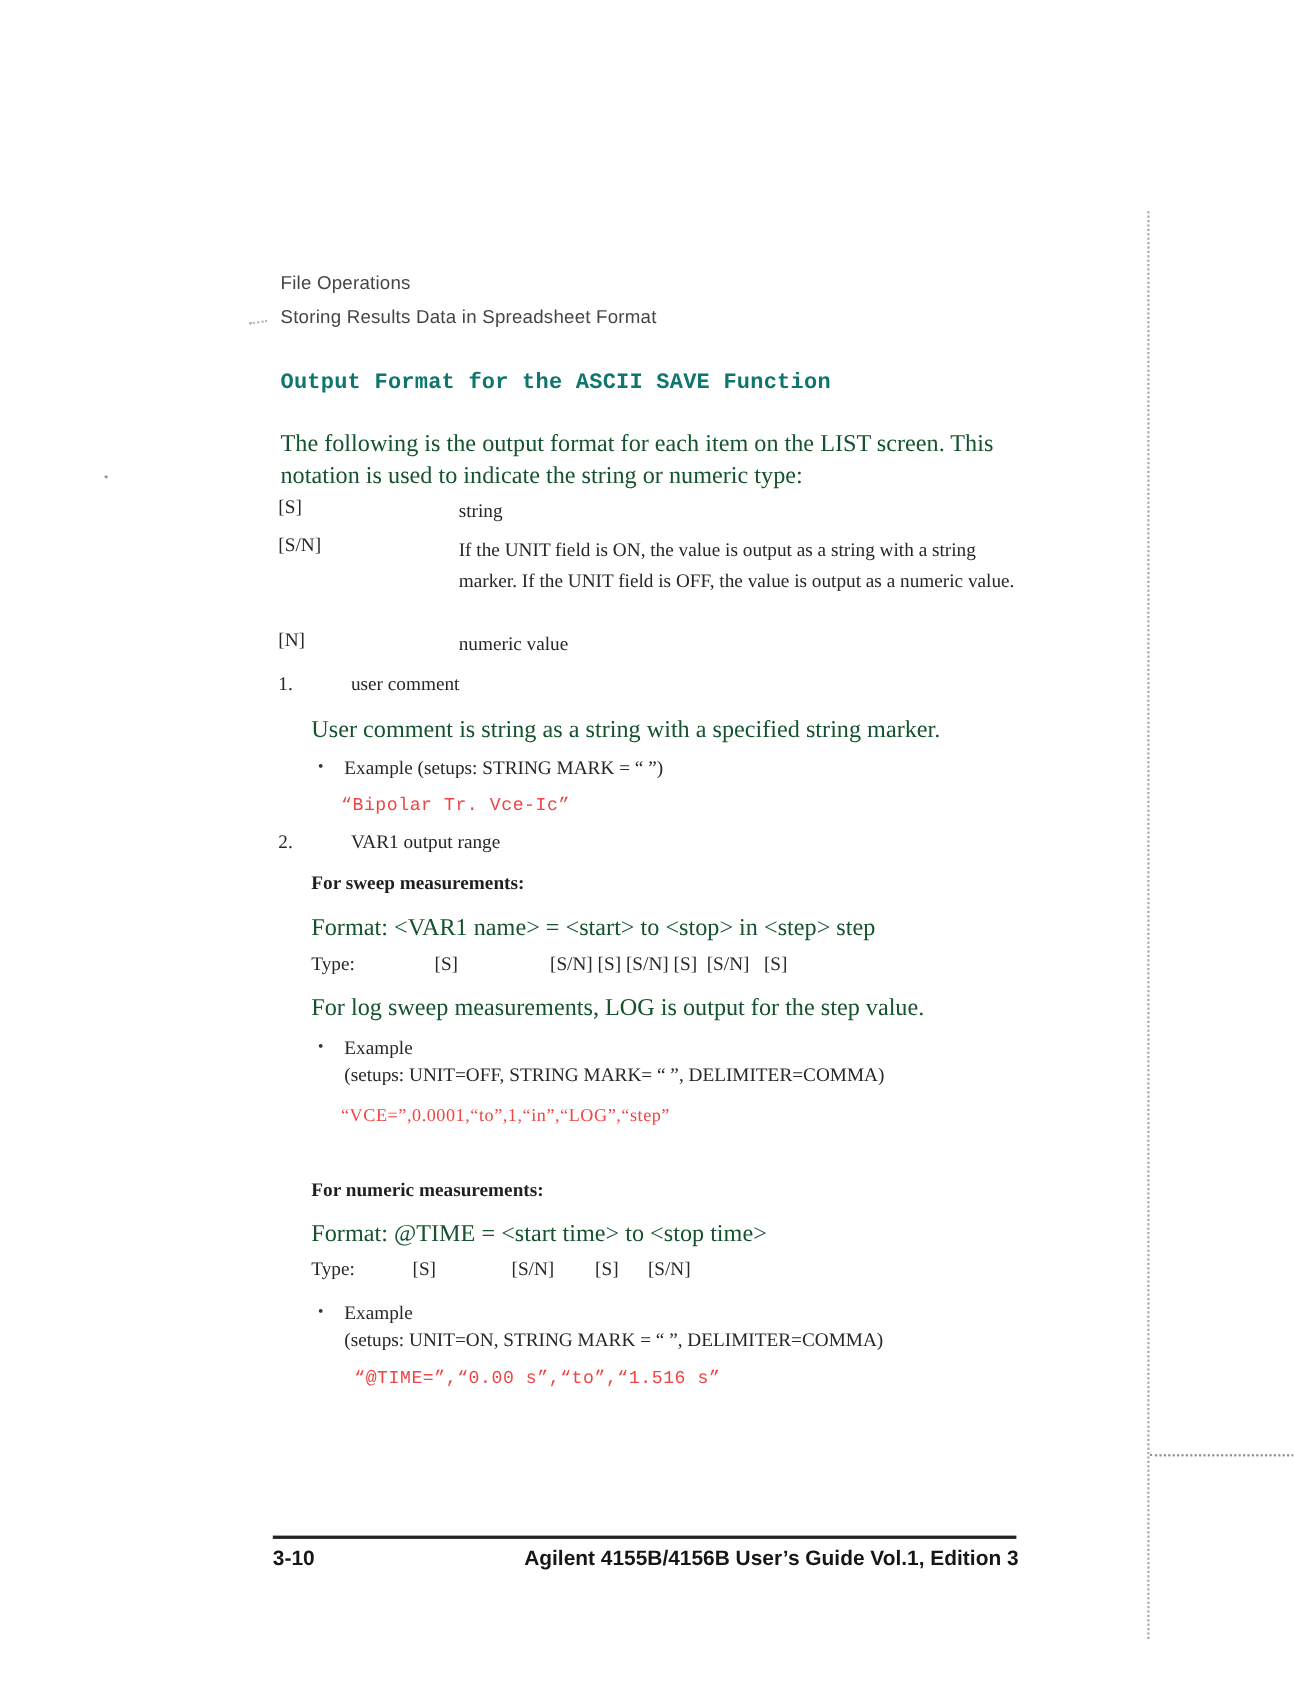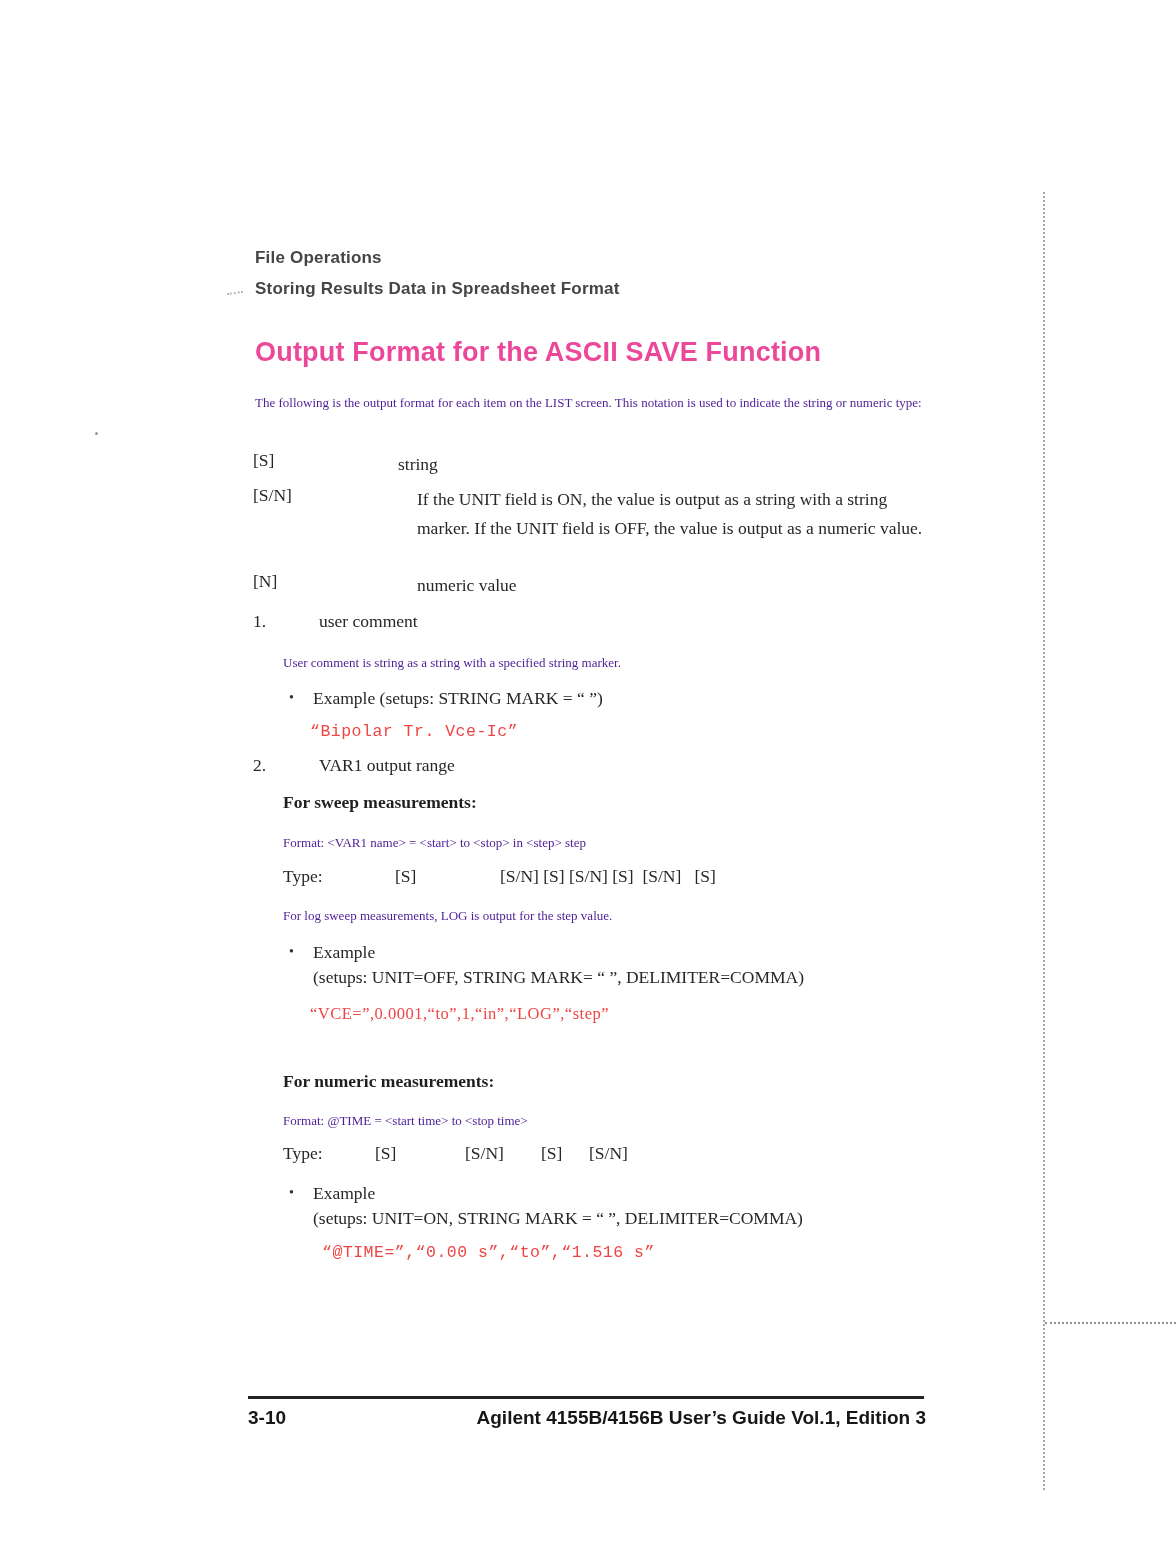--- a/index.html
+++ b/index.html
@@ -17,47 +17,46 @@
     color: #2a2a2a;
   }
   .abs { position: absolute; }
 
   
   .hdr {
     font-family: "Liberation Sans", sans-serif;
     font-size: 17px;
     color: #454545;
     letter-spacing: 0.2px;
-    font-weight: bold;
   }
   .artifact {
     width: 16px;
     height: 4px;
     border-top: 2px dotted #b9b9b9;
     transform: rotate(-8deg);
   }
   .speckle {
     width: 3px; height: 3px;
     background: #9a9a9a;
     border-radius: 50%;
   }
 
   
   .title {
-    font-family: Liberation Sans, sans-serif;
+    font-family: Liberation Mono, monospace;
     font-weight: bold;
-    font-size: 27px;
-    color: #ec4899;
+    font-size: 20px;
+    color: #0f766e;
     letter-spacing: 0.2px;
   }
 
   .body-text {
-    font-size: 13px;
+    font-size: 22px;
     line-height: 29px;
-    color: #4c1d95;
+    color: #14532d;
   }
 
   .def-term { font-size: 17.5px; color: #272727; }
   .def-desc { font-size: 17.5px; line-height: 29px; color: #272727; }
 
   .num { font-size: 17.5px; color: #272727; }
   .item-label { font-size: 17.5px; color: #272727; margin-left: 36px; }
 
   .bullet {
     font-size: 14px;
@@ -112,21 +111,21 @@
   <div class="abs artifact" style="left:227px; top:292px;"></div>
   <div class="abs hdr" style="left:255px; top:279px;">Storing Results Data in Spreadsheet Format</div>
 
   <div class="abs speckle" style="left:95px; top:432px;"></div>
 
   <div class="abs title" style="left:255px; top:337px;">Output Format for the ASCII SAVE Function</div>
 
   <div class="abs body-text" style="left:255px; top:388px; width:690px;">The following is the output format for each item on the LIST screen. This notation is used to indicate the string or numeric type:</div>
 
   <div class="abs def-term" style="left:253px; top:450px;">[S]</div>
-  <div class="abs def-desc" style="left:398px; top:450px;">string</div>
+  <div class="abs def-desc" style="left:417px; top:450px;">string</div>
 
   <div class="abs def-term" style="left:253px; top:485px;">[S/N]</div>
   <div class="abs def-desc" style="left:417px; top:485px; width:525px;">If the UNIT field is ON, the value is output as a string with a string marker. If the UNIT field is OFF, the value is output as a numeric value.</div>
 
   <div class="abs def-term" style="left:253px; top:571px;">[N]</div>
   <div class="abs def-desc" style="left:417px; top:571px;">numeric value</div>
 
   <div class="abs num" style="left:253px; top:611px;">1.</div>
   <div class="abs item-label" style="left:283px; top:611px;">user comment</div>
 

